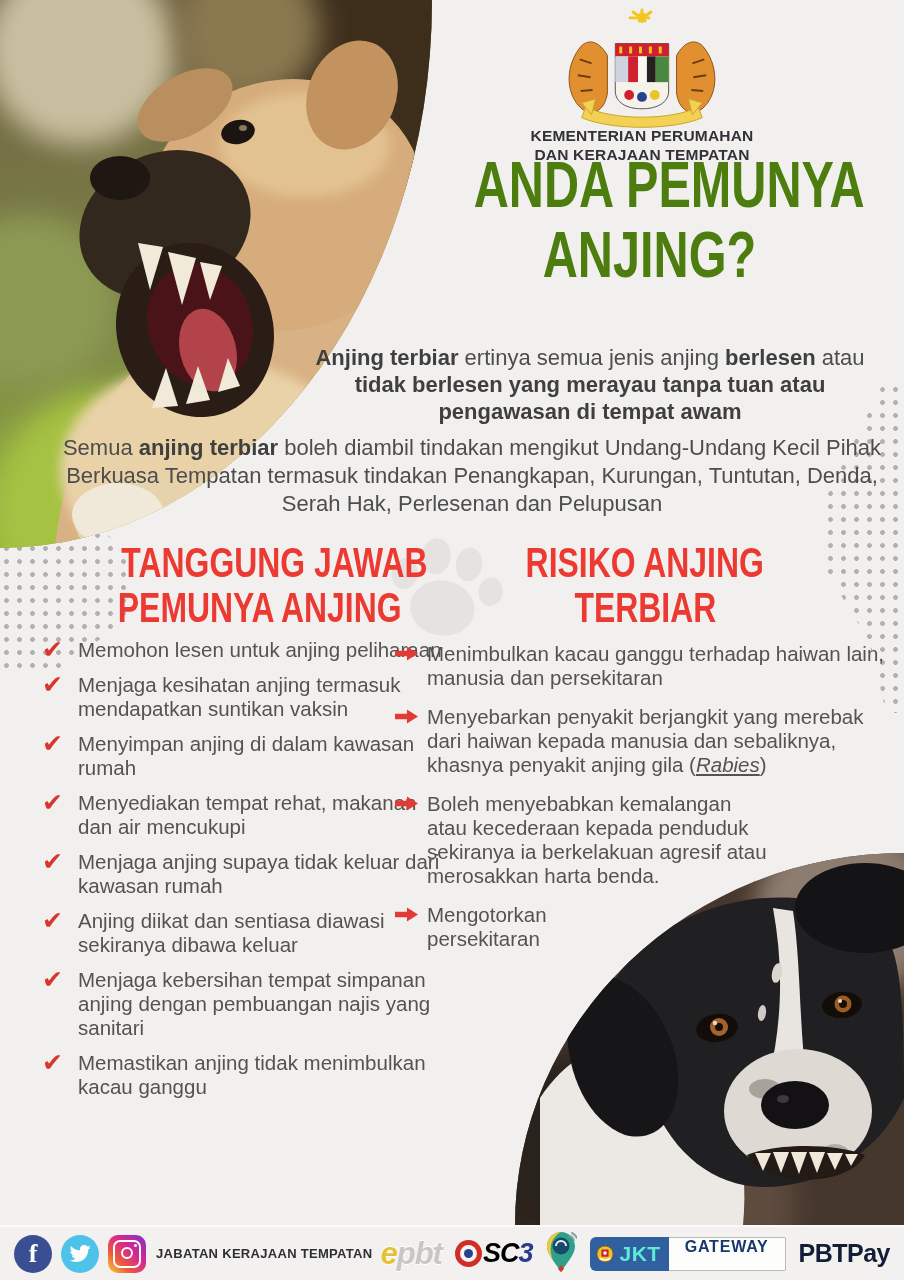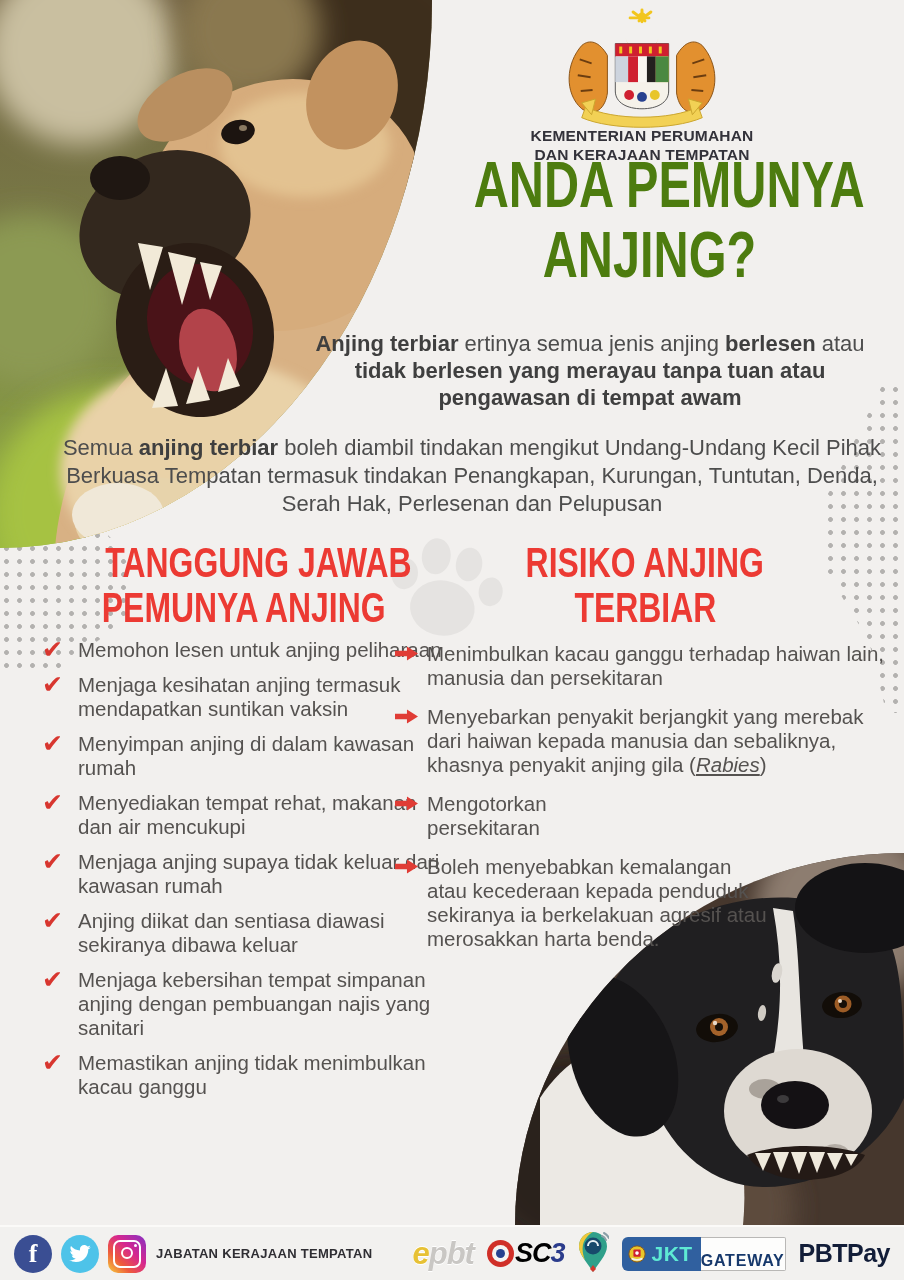--- a/index.html
+++ b/index.html
@@ -44,25 +44,25 @@
   
   .condensed{display:inline-block;transform:scaleX(.76);transform-origin:50% 50%;white-space:nowrap;}
   .main-title{
     position:absolute;left:412px;top:150px;width:474px;text-align:center;
     color:#4d7c0f;font-weight:bold;font-size:64px;line-height:70px;
   }
   .col-heading{
     position:absolute;text-align:center;color:#ec3a33;font-weight:bold;
     font-size:42px;line-height:45px;
   }
-  .col-heading.left{left:57px;top:540px;width:350px;}
+  .col-heading.left{left:73px;top:540px;width:350px;}
   .col-heading.right{left:485px;top:540px;width:320px;}
   
   .intro{position:absolute;text-align:center;color:#4d4d4d;}
-  .intro-definition{left:295px;top:308px;width:590px;font-size:22px;line-height:27px;}
+  .intro-definition{left:295px;top:322px;width:590px;font-size:22px;line-height:27px;}
   .intro-enforcement{left:52px;top:412px;width:840px;font-size:22px;line-height:28px;}
   .intro span[data-b]{color:#3f3f3f;}
   
   .list{position:absolute;}
   .list-left{left:42px;top:638px;width:400px;}
   .list-right{left:395px;top:642px;width:495px;}
   .li{display:flex;align-items:flex-start;}
   .list-left .li{margin-bottom:11px;}
   .list-right .li{margin-bottom:15px;}
   .li .txt{font-size:20.5px;line-height:24px;color:#555250;}
@@ -107,21 +107,21 @@
   .osc-sc{color:#000000;}
   .osc-3{color:#2b3c8c;}
   .jkt{display:flex;align-items:stretch;height:34px;}
   .jkt-blue{
     background:#30609f;border-radius:6px 0 0 6px;display:flex;align-items:center;
     padding:0 8px 0 6px;gap:5px;
   }
   .jkt-blue .jkt-txt{color:#5eead4;font-weight:bold;font-size:21px;letter-spacing:.5px;}
   .jkt-white{
     background:#fdfdfc;border:1.5px solid #b9b8b6;border-left:none;border-radius:0 2px 2px 0;
-    display:flex;align-items:flex-end;padding:0 0;
+    display:flex;align-items:flex-start;padding:0 16px;
   }
   .jkt-white .gw-txt{color:#16386b;font-weight:bold;font-size:16px;letter-spacing:.8px;}
   .pbtpay{font-weight:bold;font-size:25px;color:#121d38;letter-spacing:-.5px;}
 </style>
 </head>
 <body>
 
 <div class="poster">
 
   <div class="dots dots-left"></div>
@@ -397,27 +397,27 @@
     <div class="li">
       <span class="arrowbox">
           <span class="arrow-shape"></span>
         </span>
       <span class="txt"><span>Menyebarkan penyakit berjangkit yang merebak dari haiwan kepada manusia dan sebaliknya, khasnya penyakit anjing gila (</span><span style="font-style: italic; text-decoration: underline;">Rabies</span><span>)</span></span>
       </div>
     <div class="li">
       <span class="arrowbox">
           <span class="arrow-shape"></span>
         </span>
-      <span class="txt w235"><span>Mengotorkan persekitaran</span></span>
+      <span class="txt w340"><span>Boleh menyebabkan kemalangan atau kecederaan kepada penduduk sekiranya ia berkelakuan agresif atau merosakkan harta benda.</span></span>
       </div>
     <div class="li">
       <span class="arrowbox">
           <span class="arrow-shape"></span>
         </span>
-      <span class="txt w340"><span>Boleh menyebabkan kemalangan atau kecederaan kepada penduduk sekiranya ia berkelakuan agresif atau merosakkan harta benda.</span></span>
+      <span class="txt w235"><span>Mengotorkan persekitaran</span></span>
       </div>
   </div>
 
   <div class="footer">
     <div class="social">
       <div class="sicon fb">
         <span>f</span>
       </div>
       <div class="sicon tw">
         <svg width="22" height="18" viewBox="0 0 24 20">

